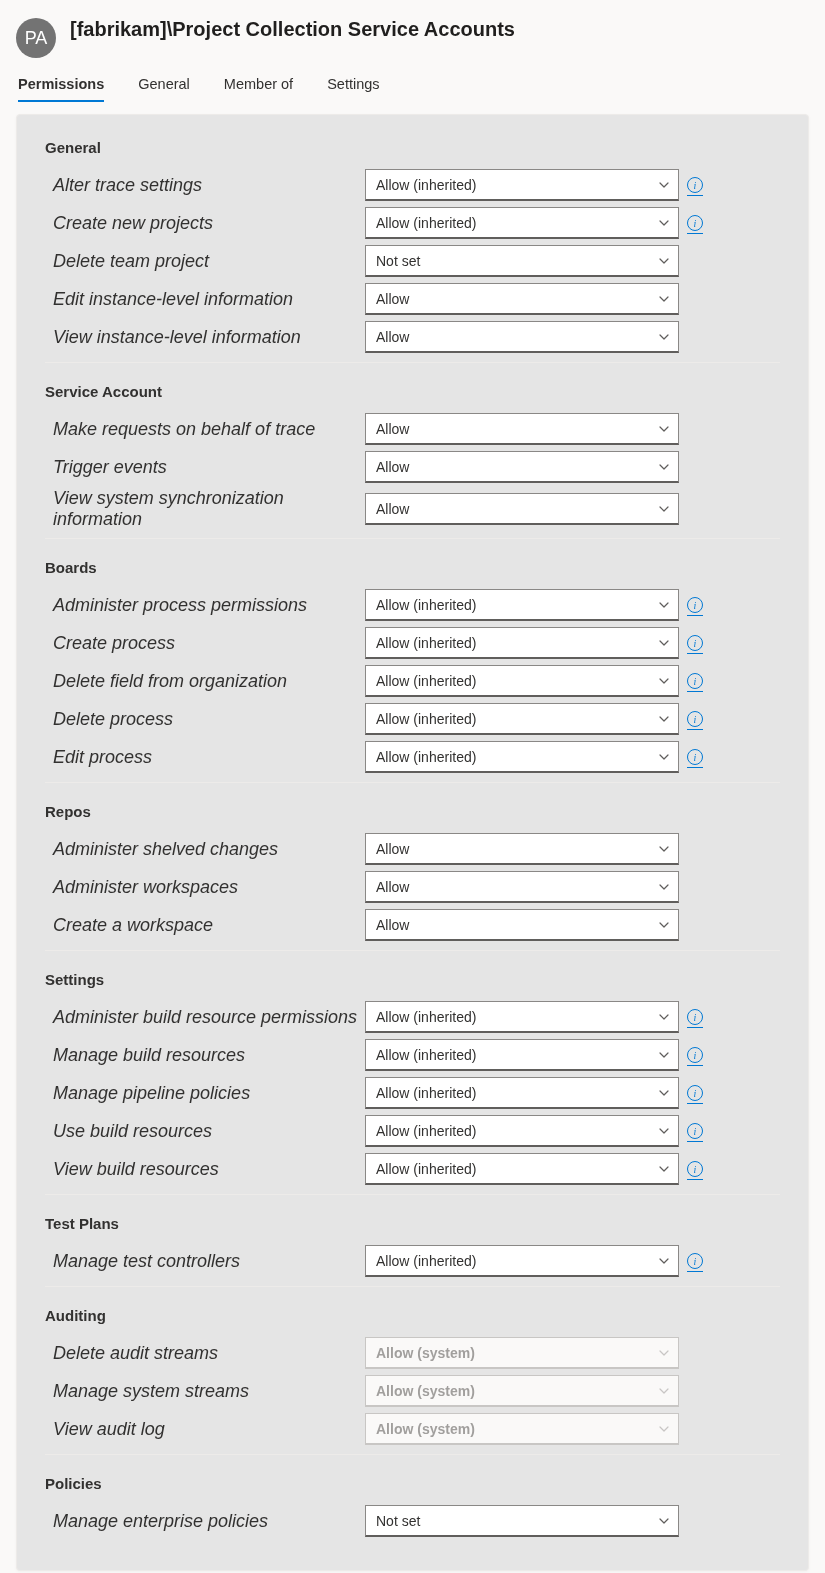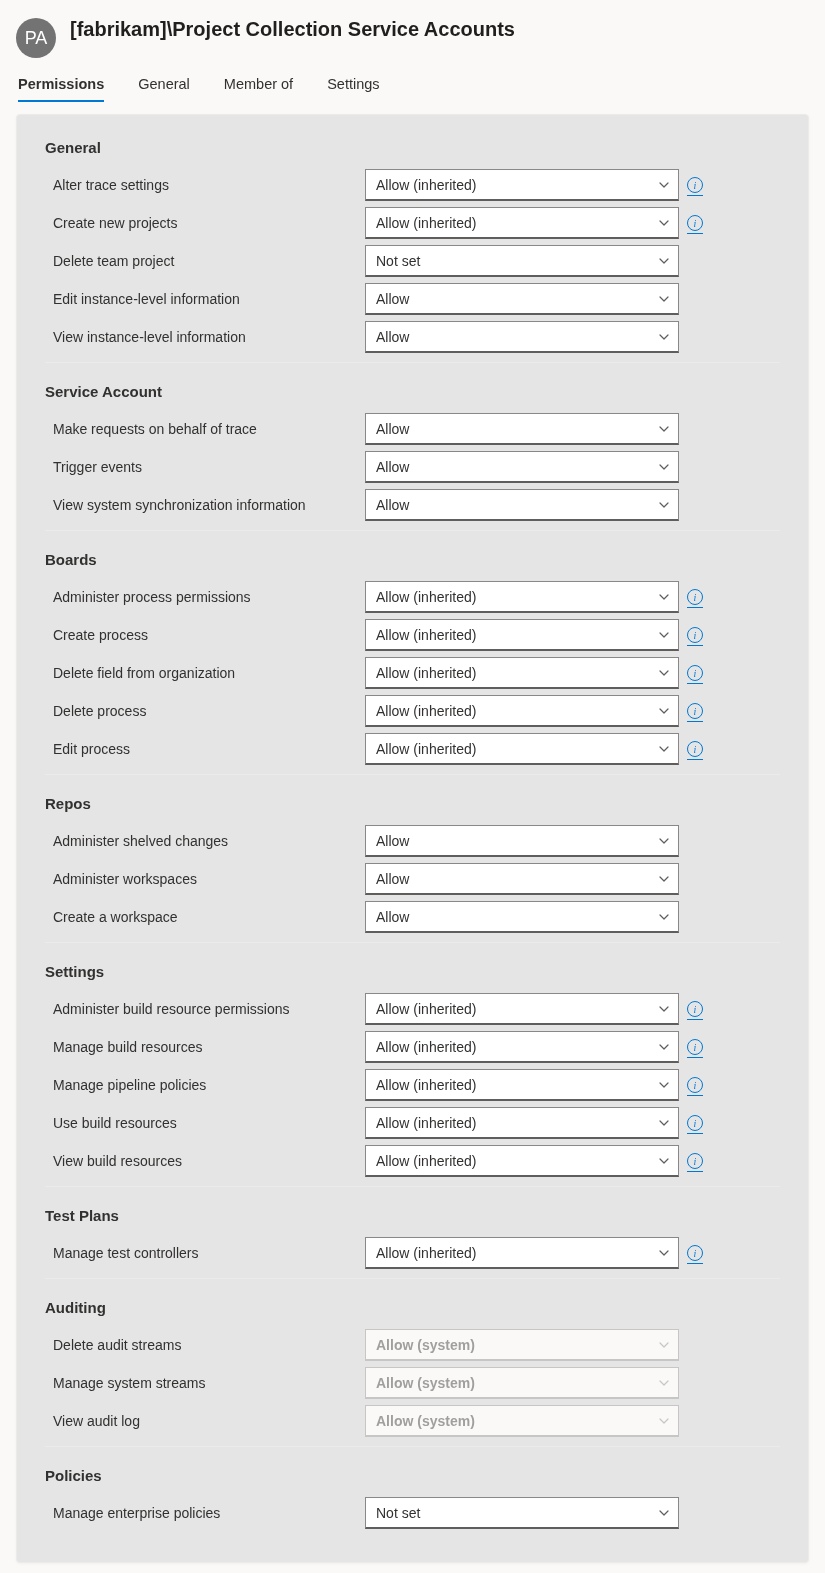--- a/index.html
+++ b/index.html
@@ -84,23 +84,24 @@
   .section:first-child .section-heading { padding-top: 4px; }
   .perm-rows { }
   .perm-row {
     display: flex;
     align-items: center;
     min-height: 38px;
     padding: 2px 0;
   }
   .perm-label {
     flex: 0 0 320px;
-    font-size: 14px;
+    font-size: 18px;
     color: #323130;
     padding-left: 8px;
+    font-style: italic;
   }
   .perm-control {
     flex: 0 0 314px;
     display: flex;
     align-items: center;
   }
   .perm-select {
     width: 100%;
     height: 32px;
     border: 1px solid #8a8886;

